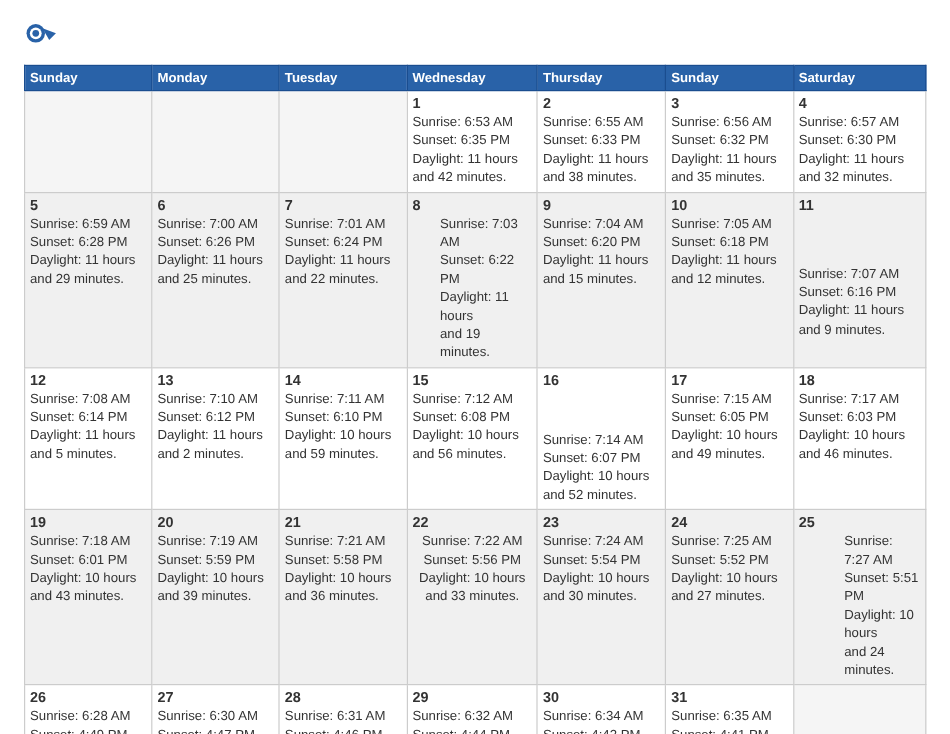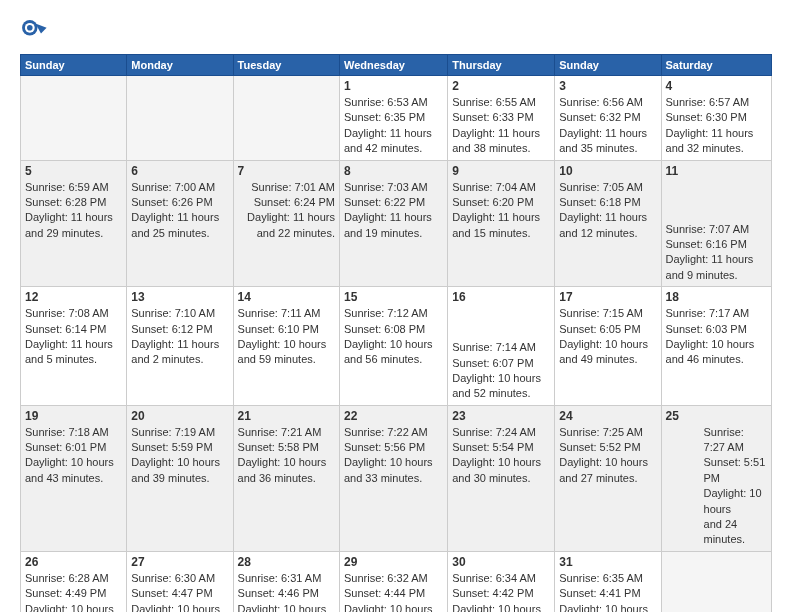--- a/index.html
+++ b/index.html
@@ -179,28 +179,28 @@
           </td>
           <td>
             <div class="day-number">6</div>
             <div class="day-info" style="white-space: pre-line;">Sunrise: 7:00 AM
 Sunset: 6:26 PM
 Daylight: 11 hours
 and 25 minutes.</div>
           </td>
           <td>
             <div class="day-number">7</div>
-            <div class="day-info" style="white-space: pre-line; text-align: right;">Sunrise: 7:01 AM
+            <div class="day-info" style="white-space: pre-line;">Sunrise: 7:01 AM
 Sunset: 6:24 PM
 Daylight: 11 hours
 and 22 minutes.</div>
           </td>
           <td>
             <div class="day-number">8</div>
-            <div class="day-info" style="white-space: pre-line;">Sunrise: 7:03 AM
+            <div class="day-info" style="white-space: pre-line; margin-left: 23px;">Sunrise: 7:03 AM
 Sunset: 6:22 PM
 Daylight: 11 hours
 and 19 minutes.</div>
           </td>
           <td>
             <div class="day-number">9</div>
             <div class="day-info" style="white-space: pre-line;">Sunrise: 7:04 AM
 Sunset: 6:20 PM
 Daylight: 11 hours
 and 15 minutes.</div>
@@ -288,21 +288,21 @@
           </td>
           <td>
             <div class="day-number">21</div>
             <div class="day-info" style="white-space: pre-line;">Sunrise: 7:21 AM
 Sunset: 5:58 PM
 Daylight: 10 hours
 and 36 minutes.</div>
           </td>
           <td>
             <div class="day-number">22</div>
-            <div class="day-info" style="white-space: pre-line;">Sunrise: 7:22 AM
+            <div class="day-info" style="white-space: pre-line; text-align: center;">Sunrise: 7:22 AM
 Sunset: 5:56 PM
 Daylight: 10 hours
 and 33 minutes.</div>
           </td>
           <td>
             <div class="day-number">23</div>
             <div class="day-info" style="white-space: pre-line;">Sunrise: 7:24 AM
 Sunset: 5:54 PM
 Daylight: 10 hours
 and 30 minutes.</div>

